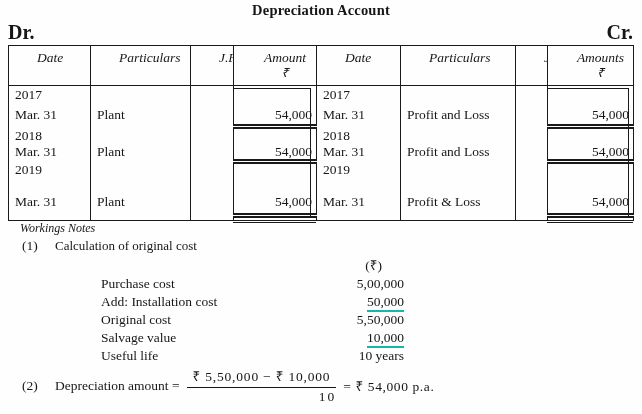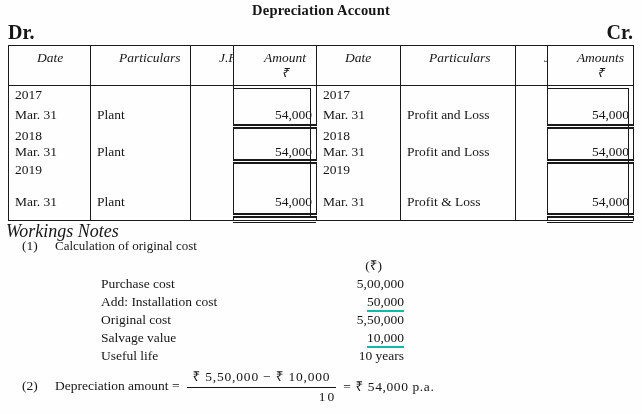--- a/index.html
+++ b/index.html
@@ -35,21 +35,21 @@
   td.jf { padding-left:3px; padding-right:2px; }
   thead td.amt-h { text-align:center; padding-right:8px; }
   thead td.amt-h .rs { font-size:12.5px; margin-top:1px; }
   td.amt { text-align:right; padding-right:8px; padding-left:2px;margin-top:40px; }
   td.amt.rule { border-bottom:5px double #1a1a1a; }
 
   
   .ov { position:absolute; background:#1a1a1a; }
 
   .workings { position:absolute; left:0; top:0; width:642px; }
-  .wn-head { position:absolute; left:6px; top:221px; font-style:italic; font-size:18px; }
+  .wn-head { position:absolute; left:20px; top:221px; font-style:italic; font-size:12px; }
   .wn1-num { position:absolute; left:22px; top:238px; font-size:13.5px; }
   .wn1-label { position:absolute; left:55px; top:238px; font-size:13px; }
   .wn-list { position:absolute; left:82px; top:257px; width:322px; font-size:13.5px; }
   .wn-line { display:flex; height:18px; line-height:17px; }
   .wn-cur { text-align:right; padding-right:22px; height:18px; line-height:17px; }
   .wn-label { flex:1;margin-left:19px; }
   .wn-value { min-width:90px; text-align:right; }
   .wn-value .u { display:inline-block; border-bottom:2px solid #14b8a6; padding-bottom:0px; }
 
   .wn2 {

